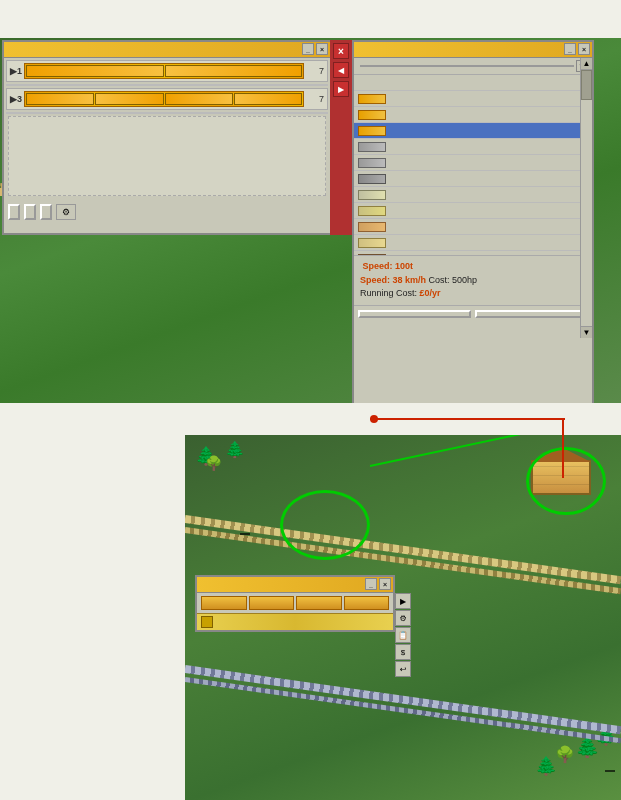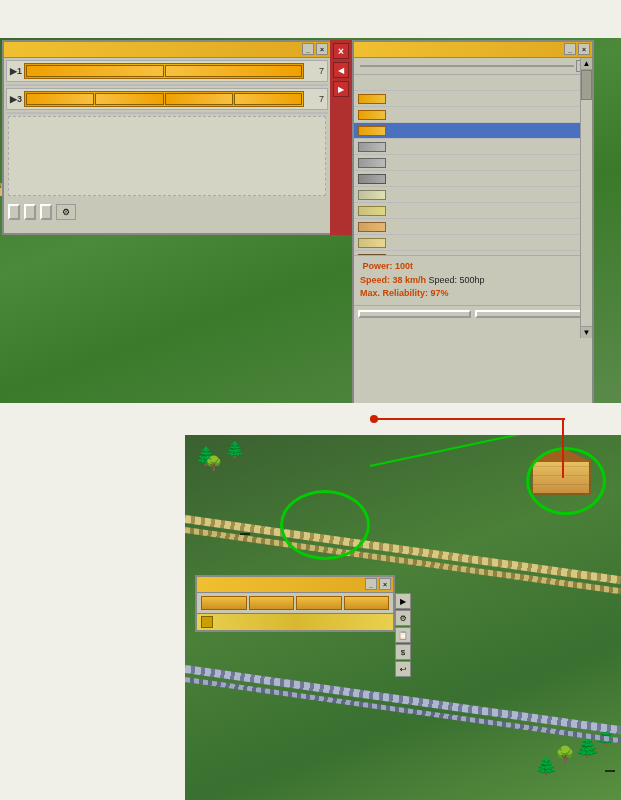--- a/index.html
+++ b/index.html
@@ -368,26 +368,26 @@
         <span></span>
       </div>
       <div class="vehicle-item">
         <div class="vehicle-icon" style="background:linear-gradient(to right,#a07040,#c09060);border-color:#705030;"></div>
         <span></span>
       </div>
 
     </div>
 
     <div class="vehicle-stats">
-      <div><span></span>&nbsp;<span class="highlight">Power: 100t</span></div>
-      <div><span class="highlight">Speed: 38 km/h</span>&nbsp;<span>Speed: 500hp</span></div>
+      <div><span></span>&nbsp;<span class="highlight">Speed: 100t</span></div>
+      <div><span class="highlight">Speed: 38 km/h</span>&nbsp;<span>Cost: 500hp</span></div>
+      <div></div>
+      <div><span>Running Cost: </span><span class="highlight">£0/yr</span></div>
       <div></div>
       <div></div>
-      <div></div>
-      <div><span class="highlight">Max. Reliability: 97%</span></div>
     </div>
 
     <div style="position:absolute;right:0;top:16px;width:12px;height:280px;background:#c8c8b8;border-left:1px solid #999;">
       <div style="position:absolute;top:0;width:100%;height:12px;background:#b8b8a8;border-bottom:1px solid #999;display:flex;align-items:center;justify-content:center;font-size:8px;">▲</div>
       <div style="position:absolute;top:12px;width:100%;height:30px;background:#a0a090;border:1px solid #808070;"></div>
       <div style="position:absolute;bottom:0;width:100%;height:12px;background:#b8b8a8;border-top:1px solid #999;display:flex;align-items:center;justify-content:center;font-size:8px;">▼</div>
     </div>
 
     <div class="vehicles-buy-row">
       <button class="buy-btn"></button>

